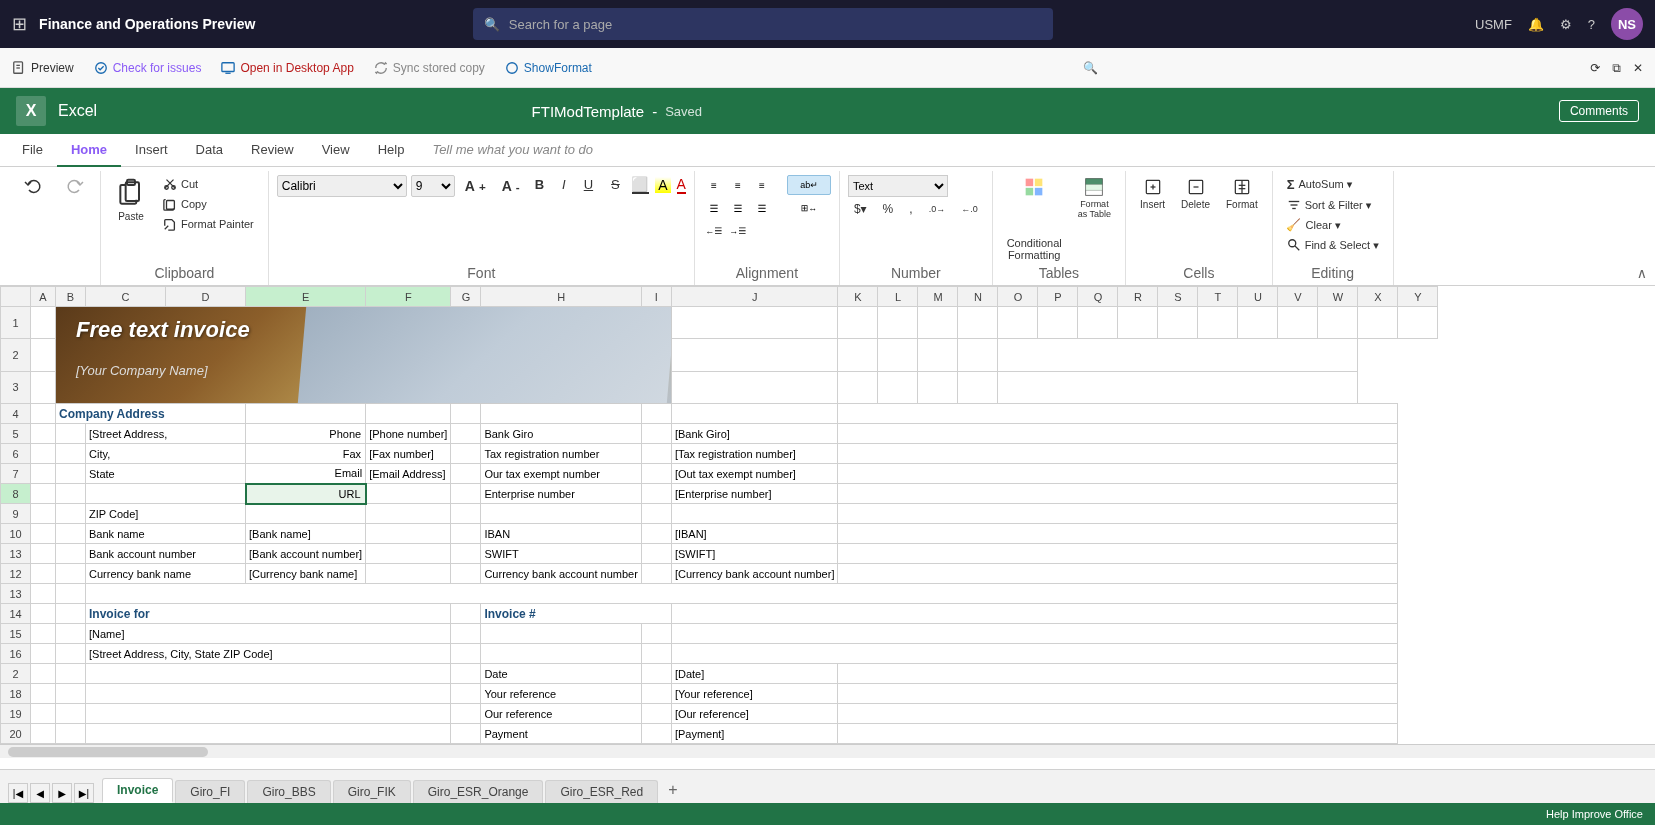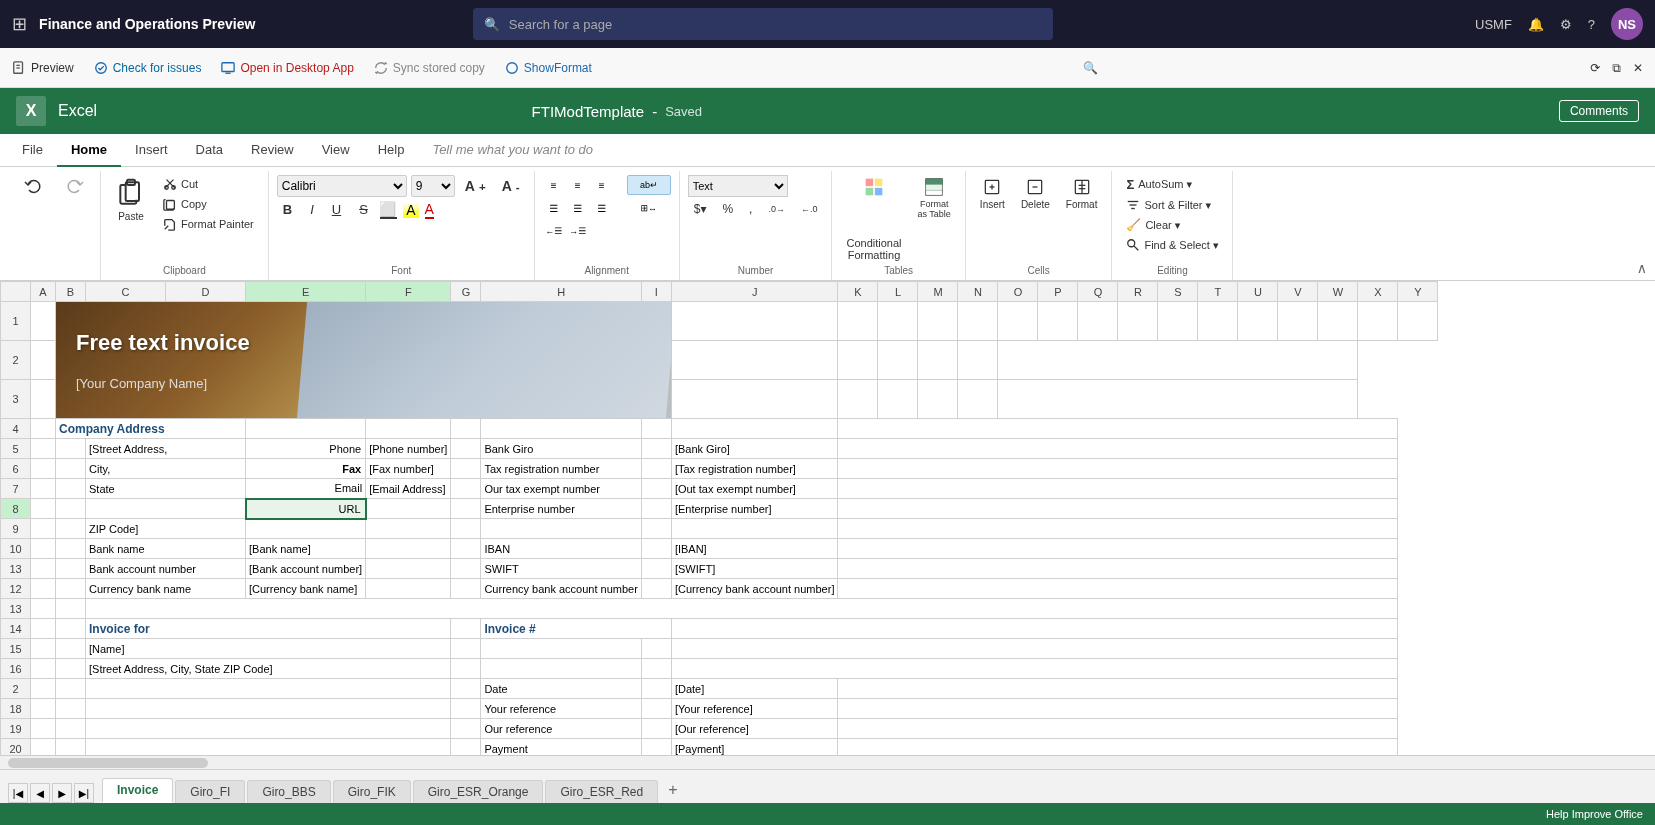--- a/index.html
+++ b/index.html
@@ -116,21 +116,21 @@
     }
     .ribbon-tab {
       padding: 8px 14px;
       cursor: pointer;
       font-size: 13px;
       color: #444;
       border-bottom: 2px solid transparent;
       margin-bottom: -1px;
     }
     .ribbon-tab.active {
-      color: #000000;
+      color: #8b5cf6;
       border-bottom: 2px solid #217346;
       font-weight: 600;
     }
 
     .ribbon-content {
       display: flex;
       align-items: stretch;
       padding: 4px 8px 0;
       background: white;
       gap: 0;
@@ -145,21 +145,21 @@
       min-width: fit-content;
     }
     .ribbon-group:last-child { border-right: none; }
     .ribbon-group-items {
       display: flex;
       align-items: flex-start;
       gap: 4px;
       flex: 1;
     }
     .ribbon-group-label {
-      font-size: 10px;
+      font-size: 14px;
       color: #666;
       margin-top: 2px;
       text-align: center;
       align-self: flex-end;
       width: 100%;
     }
 
     .ribbon-btn {
       display: flex;
       flex-direction: column;
@@ -272,28 +272,28 @@
       background: #f2f2f2;
       text-align: center;
       font-weight: normal;
       font-size: 11px;
       color: #444;
       width: 30px;
       min-width: 30px;
     }
     .invoice-header-img {
       width: 100%;
-      height: 116px;
+      height: 96px;
       background: linear-gradient(135deg, #5a3a1a 0%, #8b5e2a 30%, #c4a55a 60%, #b8c0c8 100%);
       display: flex;
       flex-direction: column;
-      justify-content: center;
       padding: 10px 20px;
       position: relative;
       overflow: hidden;
+      font-style: italic;
     }
     .invoice-header-img::before {
       content: '';
       position: absolute;
       right: 0; top: 0; bottom: 0; left: 40%;
       background: linear-gradient(135deg, #a0b0c0 0%, #c0ccd8 50%, #d0d8e0 100%);
       transform: skewX(-5deg);
     }
     .invoice-title-text {
       font-size: 22px;
@@ -422,21 +422,21 @@
         <line x1="5" y1="5" x2="9" y2="5"></line>
         <line x1="5" y1="8" x2="9" y2="8"></line>
       </svg>
     <span>Preview</span>
   </div>
   <div class="bar-item">
     <svg viewBox="0 0 16 16" fill="none" stroke="#1a6ab1" stroke-width="1.5">
         <circle cx="8" cy="8" r="6"></circle>
         <path d="M5 8l2 2 4-4"></path>
       </svg>
-    <span style="color:#0369a1;">Check for issues</span>
+    <span style="color:#8b5cf6;">Check for issues</span>
   </div>
   <div class="bar-item">
     <svg viewBox="0 0 16 16" fill="none" stroke="#1a6ab1" stroke-width="1.5">
         <rect x="1" y="2" width="14" height="10" rx="1"></rect>
         <line x1="5" y1="14" x2="11" y2="14"></line>
       </svg>
     <span style="color:#b91c1c;">Open in Desktop App</span>
   </div>
   <div class="bar-item">
     <svg viewBox="0 0 16 16" fill="none" stroke="#888" stroke-width="1.5">
@@ -540,21 +540,21 @@
                   <line x1="2" y1="14" x2="6" y2="10"></line>
                 </svg>
               Format Painter
             </button>
           </div>
         </div>
         <span class="ribbon-group-label">Clipboard</span>
       </div>
 
       <div class="ribbon-group">
-        <div class="ribbon-group-items" style="flex-direction: column; gap: 3px;">
+        <div class="ribbon-group-items" style="flex-direction: row; gap: 3px;">
           <div style="display:flex; align-items:center; gap:4px;">
             <select class="font-select">
               <option>Calibri</option>
             </select>
             <select class="size-select">
               <option>9</option>
             </select>
             <button class="ribbon-small-btn" style="font-size:14px; font-weight:bold;">A<sup>+</sup></button>
             <button class="ribbon-small-btn" style="font-size:14px; font-weight:bold;">A<sup>-</sup></button>
           </div>
@@ -817,21 +817,21 @@
           <td></td>
           <td>[Bank Giro]</td>
           <td colspan="14"></td>
         </tr>
 
         <tr>
           <td class="row-header">6</td>
           <td></td>
           <td></td>
           <td colspan="2">City,</td>
-          <td style="text-align:right; padding-right:4px;font-weight:bold;">Fax</td>
+          <td style="text-align:right; padding-right:4px;">Fax</td>
           <td>[Fax number]</td>
           <td></td>
           <td>Tax registration number</td>
           <td></td>
           <td>[Tax registration number]</td>
           <td colspan="14"></td>
         </tr>
 
         <tr>
           <td class="row-header">7</td>

